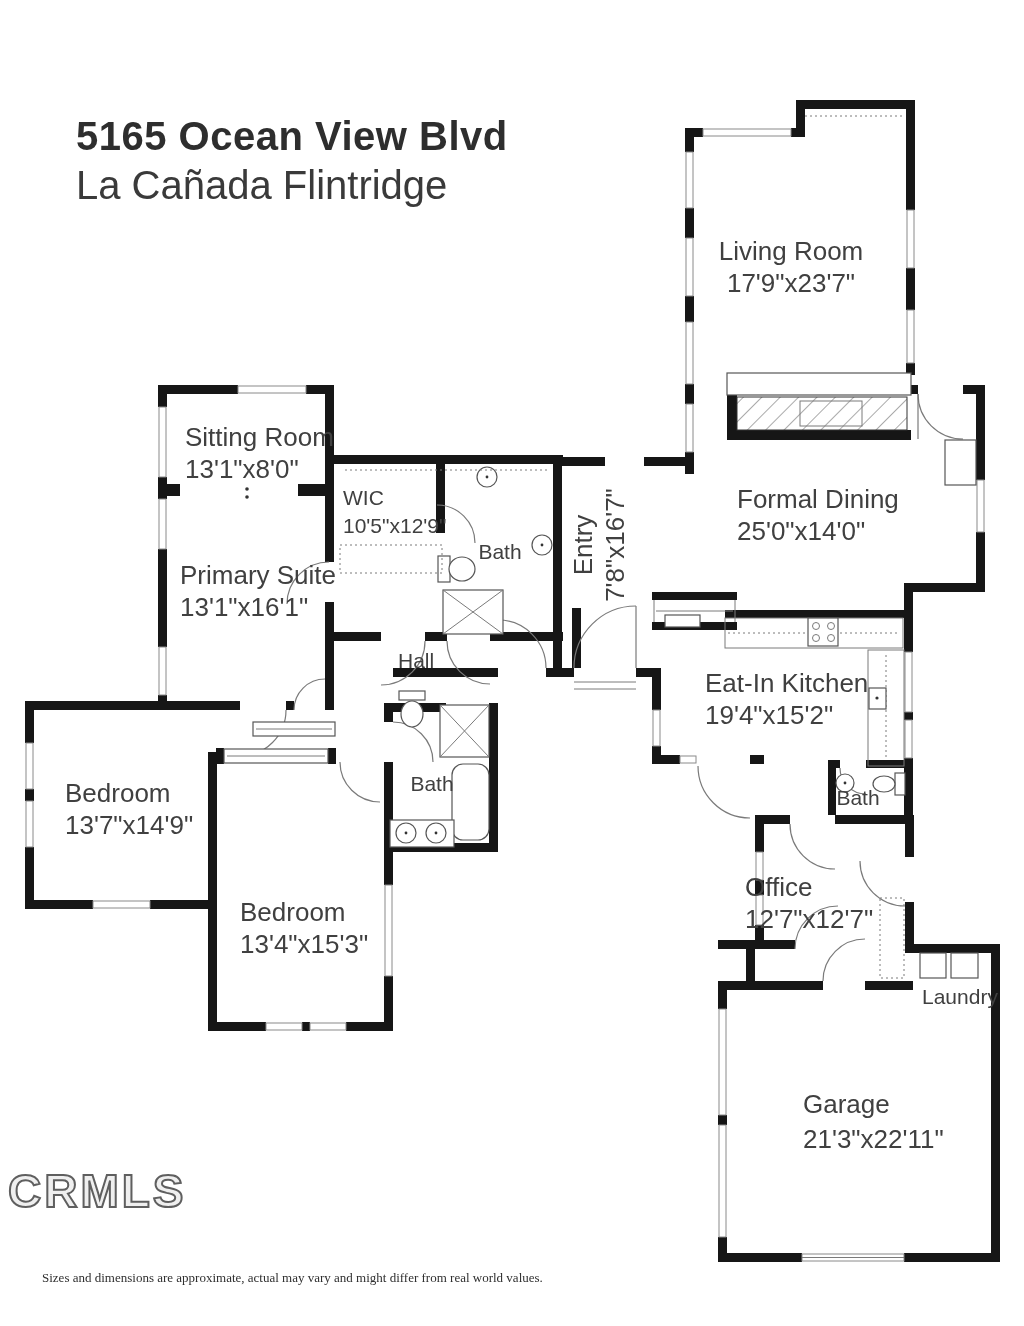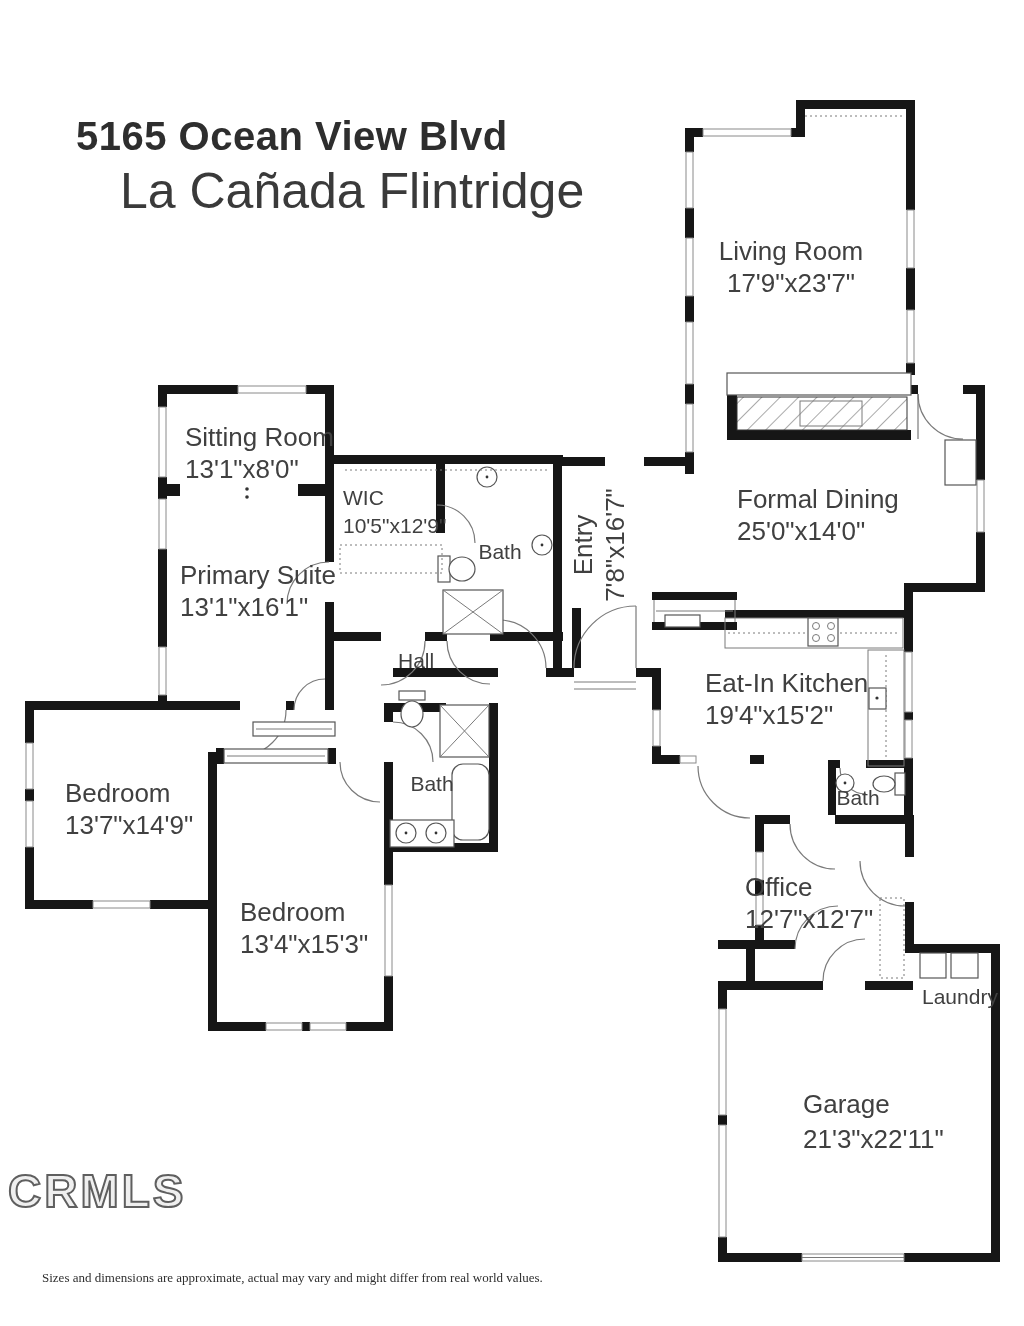--- a/index.html
+++ b/index.html
@@ -1,20 +1,20 @@
 <!DOCTYPE html>
 <html><head>
 <meta charset="utf-8">
 <style>
   html,body{margin:0;padding:0;background:#ffffff;}
   .page{position:relative;width:1024px;height:1326px;background:#fff;overflow:hidden;
         font-family:"Liberation Sans","DejaVu Sans",sans-serif;}
   .title{position:absolute;left:76px;top:112px;line-height:1.22;color:#2e2e2e;}
   .title .l1{font-size:40px;font-weight:bold;letter-spacing:.5px;}
-  .title .l2{font-size:50px;font-weight:normal;color:#3a3a3a;margin-left:44px;}
+  .title .l2{font-size:40px;font-weight:normal;color:#3a3a3a;}
   .watermark{position:absolute;left:8px;top:1164px;font-size:46px;font-weight:600;
              letter-spacing:3px;color:#efefef;-webkit-text-stroke:2px #5f5f5f;}
   .disclaimer{position:absolute;left:42px;top:1270px;font-size:13px;color:#2f2f2f;font-family:Liberation Serif, serif;}
   svg{position:absolute;left:0;top:0;}
   .w{fill:#161616;}
   .win{fill:#ffffff;stroke:#8a8a8a;stroke-width:1;}
   .door{fill:none;stroke:#7a7a7a;stroke-width:1.2;}
   .fix{fill:#ffffff;stroke:#565656;stroke-width:1.2;}
   .thin{fill:none;stroke:#7a7a7a;stroke-width:1;}
   .dash{fill:none;stroke:#7a7a7a;stroke-width:1;stroke-dasharray:2 3;}

